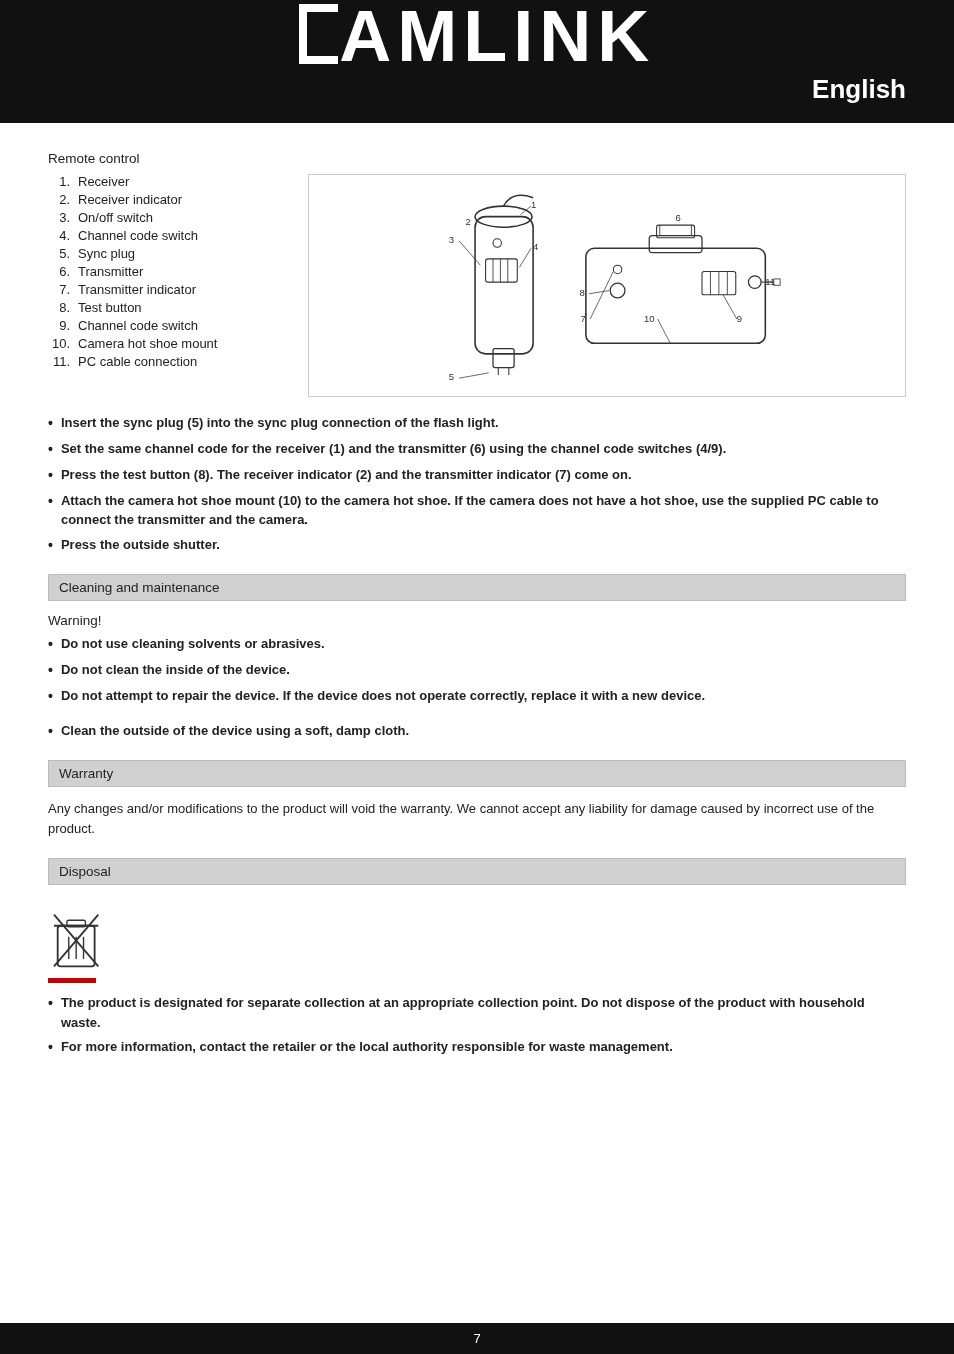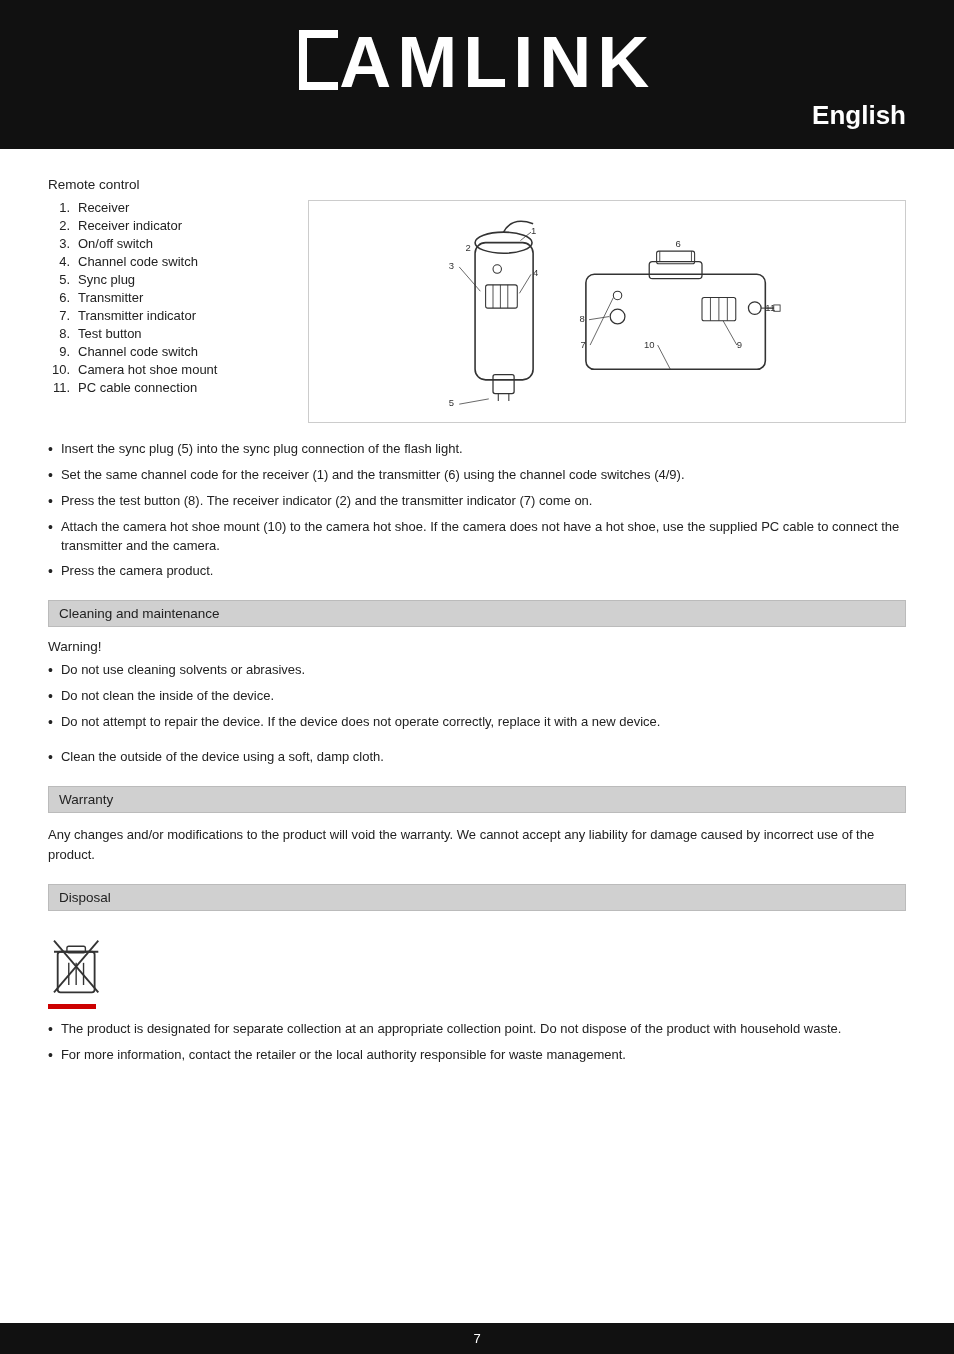--- a/index.html
+++ b/index.html
@@ -9,21 +9,21 @@
       background: #fff;
       font-family: Arial, Helvetica, sans-serif;
       font-size: 13px;
       color: #222;
     }
 
     
     .header {
       background: #111;
       width: 100%;
-      padding: 26px 0 10px 0;
+      padding: 0 0 10px 0;
       display: flex;
       flex-direction: column;
       align-items: center;
     }
     .logo {
       color: #fff;
       font-size: 72px;
       font-weight: 900;
       letter-spacing: 4px;
       font-family: Arial Black, Arial, sans-serif;
@@ -108,20 +108,21 @@
     .diagram-svg {
       width: 100%;
       max-width: 380px;
     }
 
     
     .bullet-list {
       list-style: none;
       padding: 0;
       margin-bottom: 14px;
+      font-weight: bold;
     }
     .bullet-list li {
       display: flex;
       gap: 8px;
       margin-bottom: 5px;
       font-size: 13px;
       line-height: 1.5;
     }
     .bullet-list li::before {
       content: "•";
@@ -326,21 +327,21 @@
           </g>
         </svg>
       </div>
     </div>
 
     <ul class="bullet-list">
       <li>Insert the sync plug (5) into the sync plug connection of the flash light.</li>
       <li>Set the same channel code for the receiver (1) and the transmitter (6) using the channel code switches (4/9).</li>
       <li>Press the test button (8). The receiver indicator (2) and the transmitter indicator (7) come on.</li>
       <li>Attach the camera hot shoe mount (10) to the camera hot shoe. If the camera does not have a hot shoe, use the supplied PC cable to connect the transmitter and the camera.</li>
-      <li>Press the camera product.</li>
+      <li>Press the outside shutter.</li>
     </ul>
 
     <div class="section-bar">Cleaning and maintenance</div>
 
     <div class="subsection-title">Warning!</div>
 
     <ul class="bullet-list">
       <li>Do not use cleaning solvents or abrasives.</li>
       <li>Do not clean the inside of the device.</li>
       <li>Do not attempt to repair the device. If the device does not operate correctly, replace it with a new device.</li>

